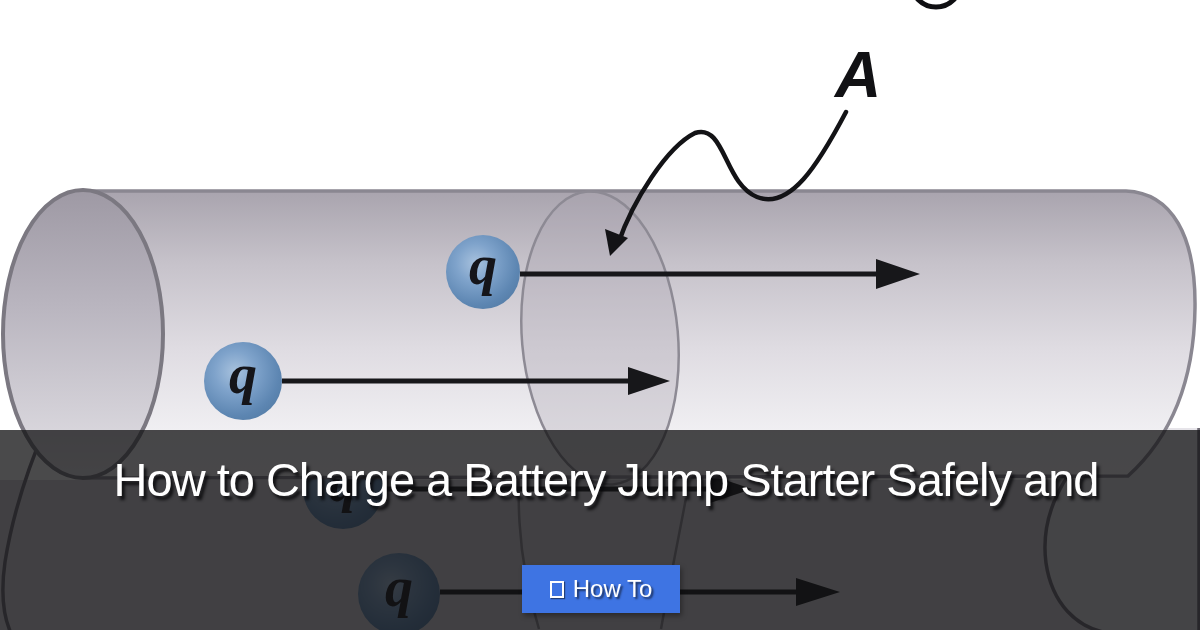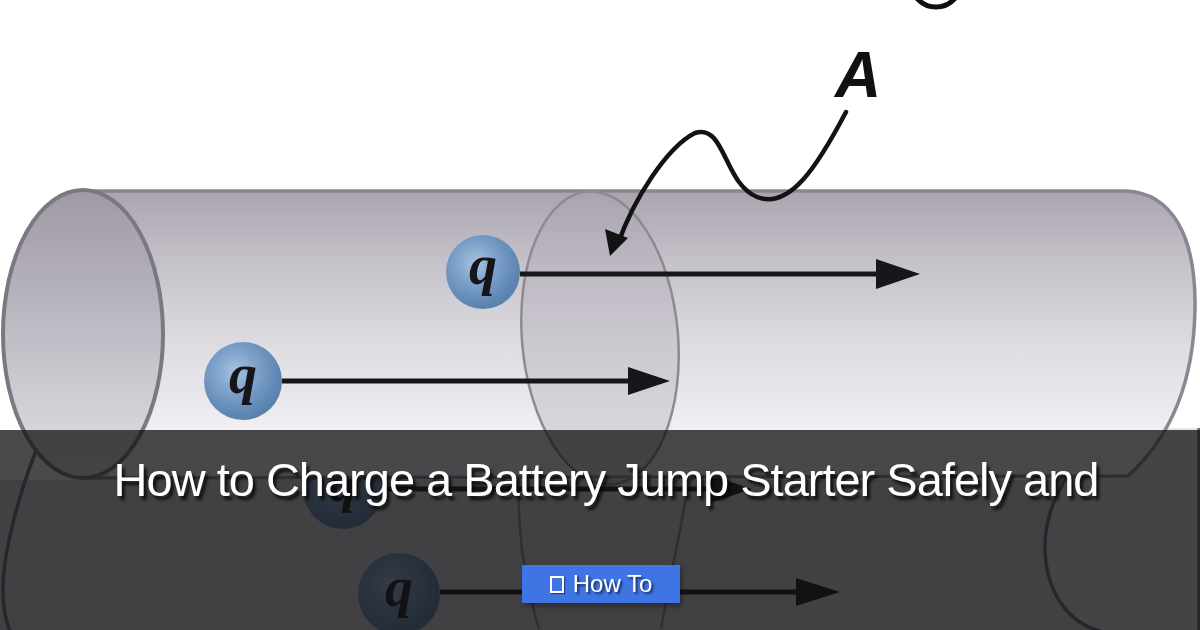--- a/index.html
+++ b/index.html
@@ -14,21 +14,21 @@
     background:rgba(17,17,19,0.76); z-index:1;
   }
   .titlebox {
     position:absolute; left:0; right:0; top:449px; z-index:2;
     text-align:center; color:#ffffff;
     font-size:47px; line-height:61px; letter-spacing:-1px; font-weight:400;
     text-shadow:3px 4px 3px rgba(8,8,10,0.85);
     margin-left:12px;
   }
   .badge {
-    position:absolute; left:522px; top:565px; width:158px; height:38px; z-index:2;
+    position:absolute; left:522px; top:565px; width:158px; height:48px; z-index:2;
     background:#3e74e3; color:#ffffff;
     display:flex; align-items:center; justify-content:center; gap:9px;
     font-size:24px; text-shadow:2px 2px 2px rgba(8,8,10,0.6);
     box-shadow:2px 3px 5px rgba(0,0,0,0.35);
     cursor:pointer;
   }
   .tofu {
     display:inline-block; width:14px; height:17px;
     border:2px solid #ffffff; box-shadow:1px 1px 1px rgba(8,8,10,0.5);
   }

